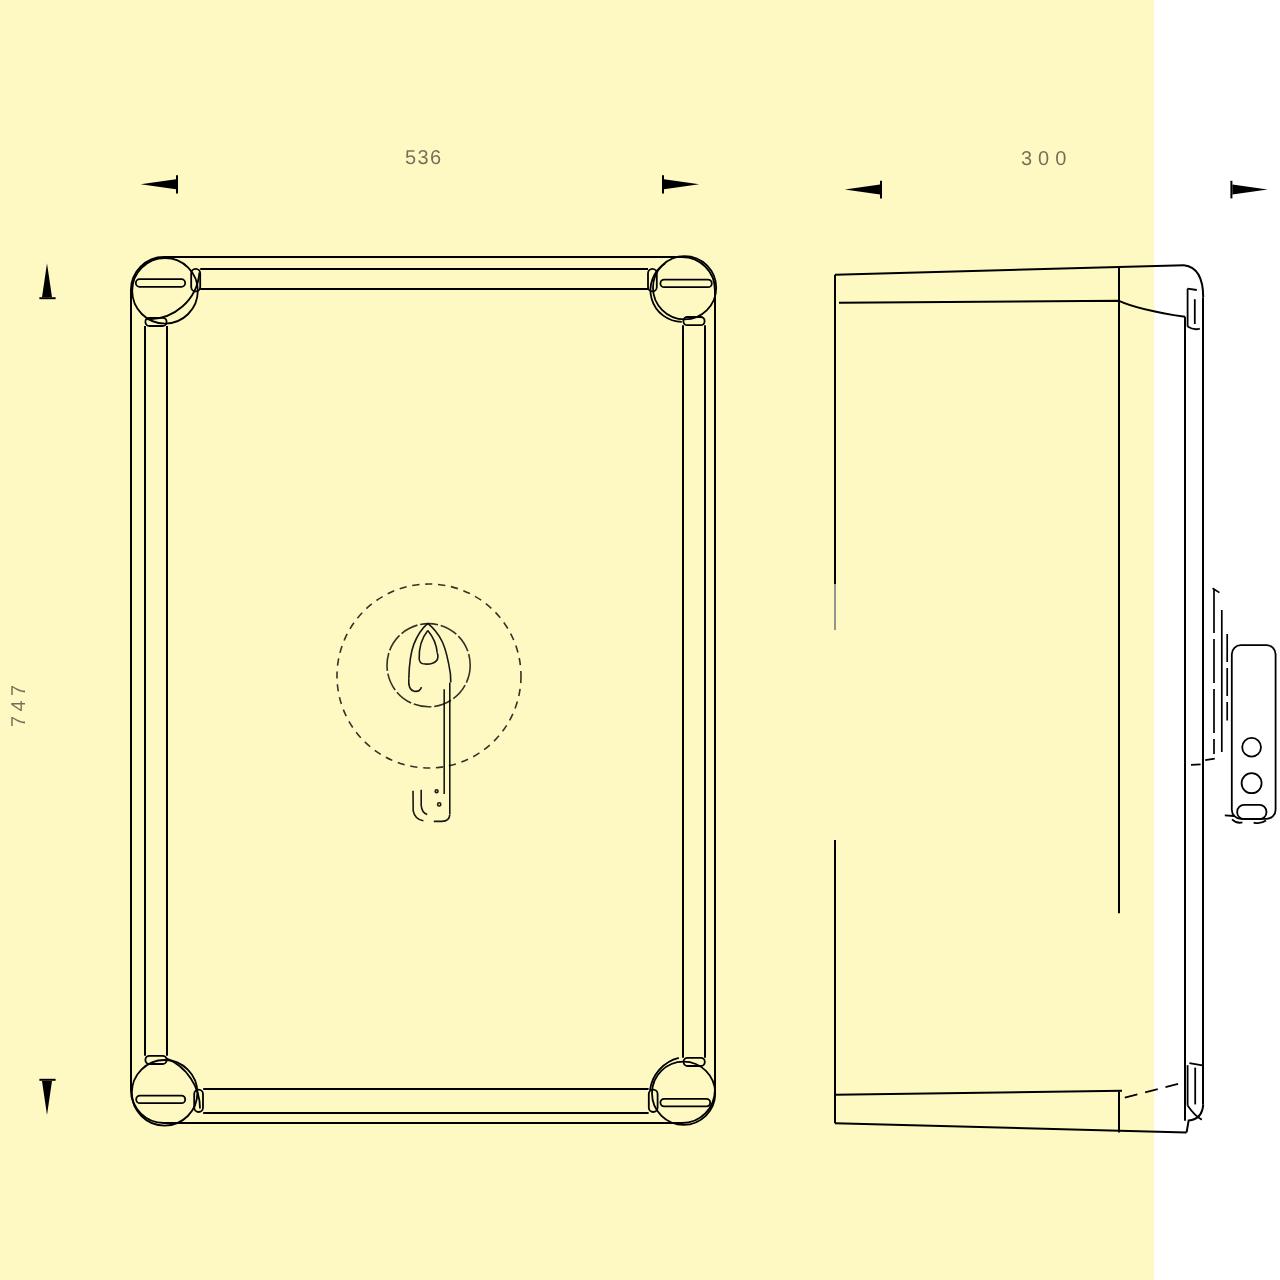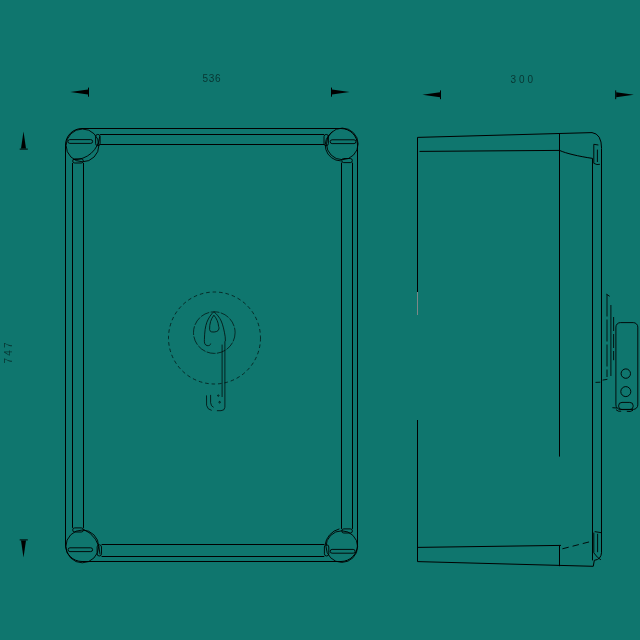--- a/index.html
+++ b/index.html
@@ -1,16 +1,16 @@
 <!DOCTYPE html>
 <html><head>
 <meta charset="utf-8">
 <style>
   html,body{margin:0;padding:0;background:#ffffff;}
-  .wrap{width:640px;height:640px;position:relative;background:#0f766e;}
+  .wrap{width:577px;height:640px;position:relative;background:#fef9c3;}
   svg{display:block;}
   text{font-family:"Liberation Sans", sans-serif;}
 </style>
 </head>
 <body>
 <div class="wrap">
 <svg width="640" height="640" viewBox="0 0 640 640" fill="none" stroke="#000" stroke-width="1">
 
 <rect x="65.5" y="128.5" width="292" height="433" rx="16.5"></rect>
 

